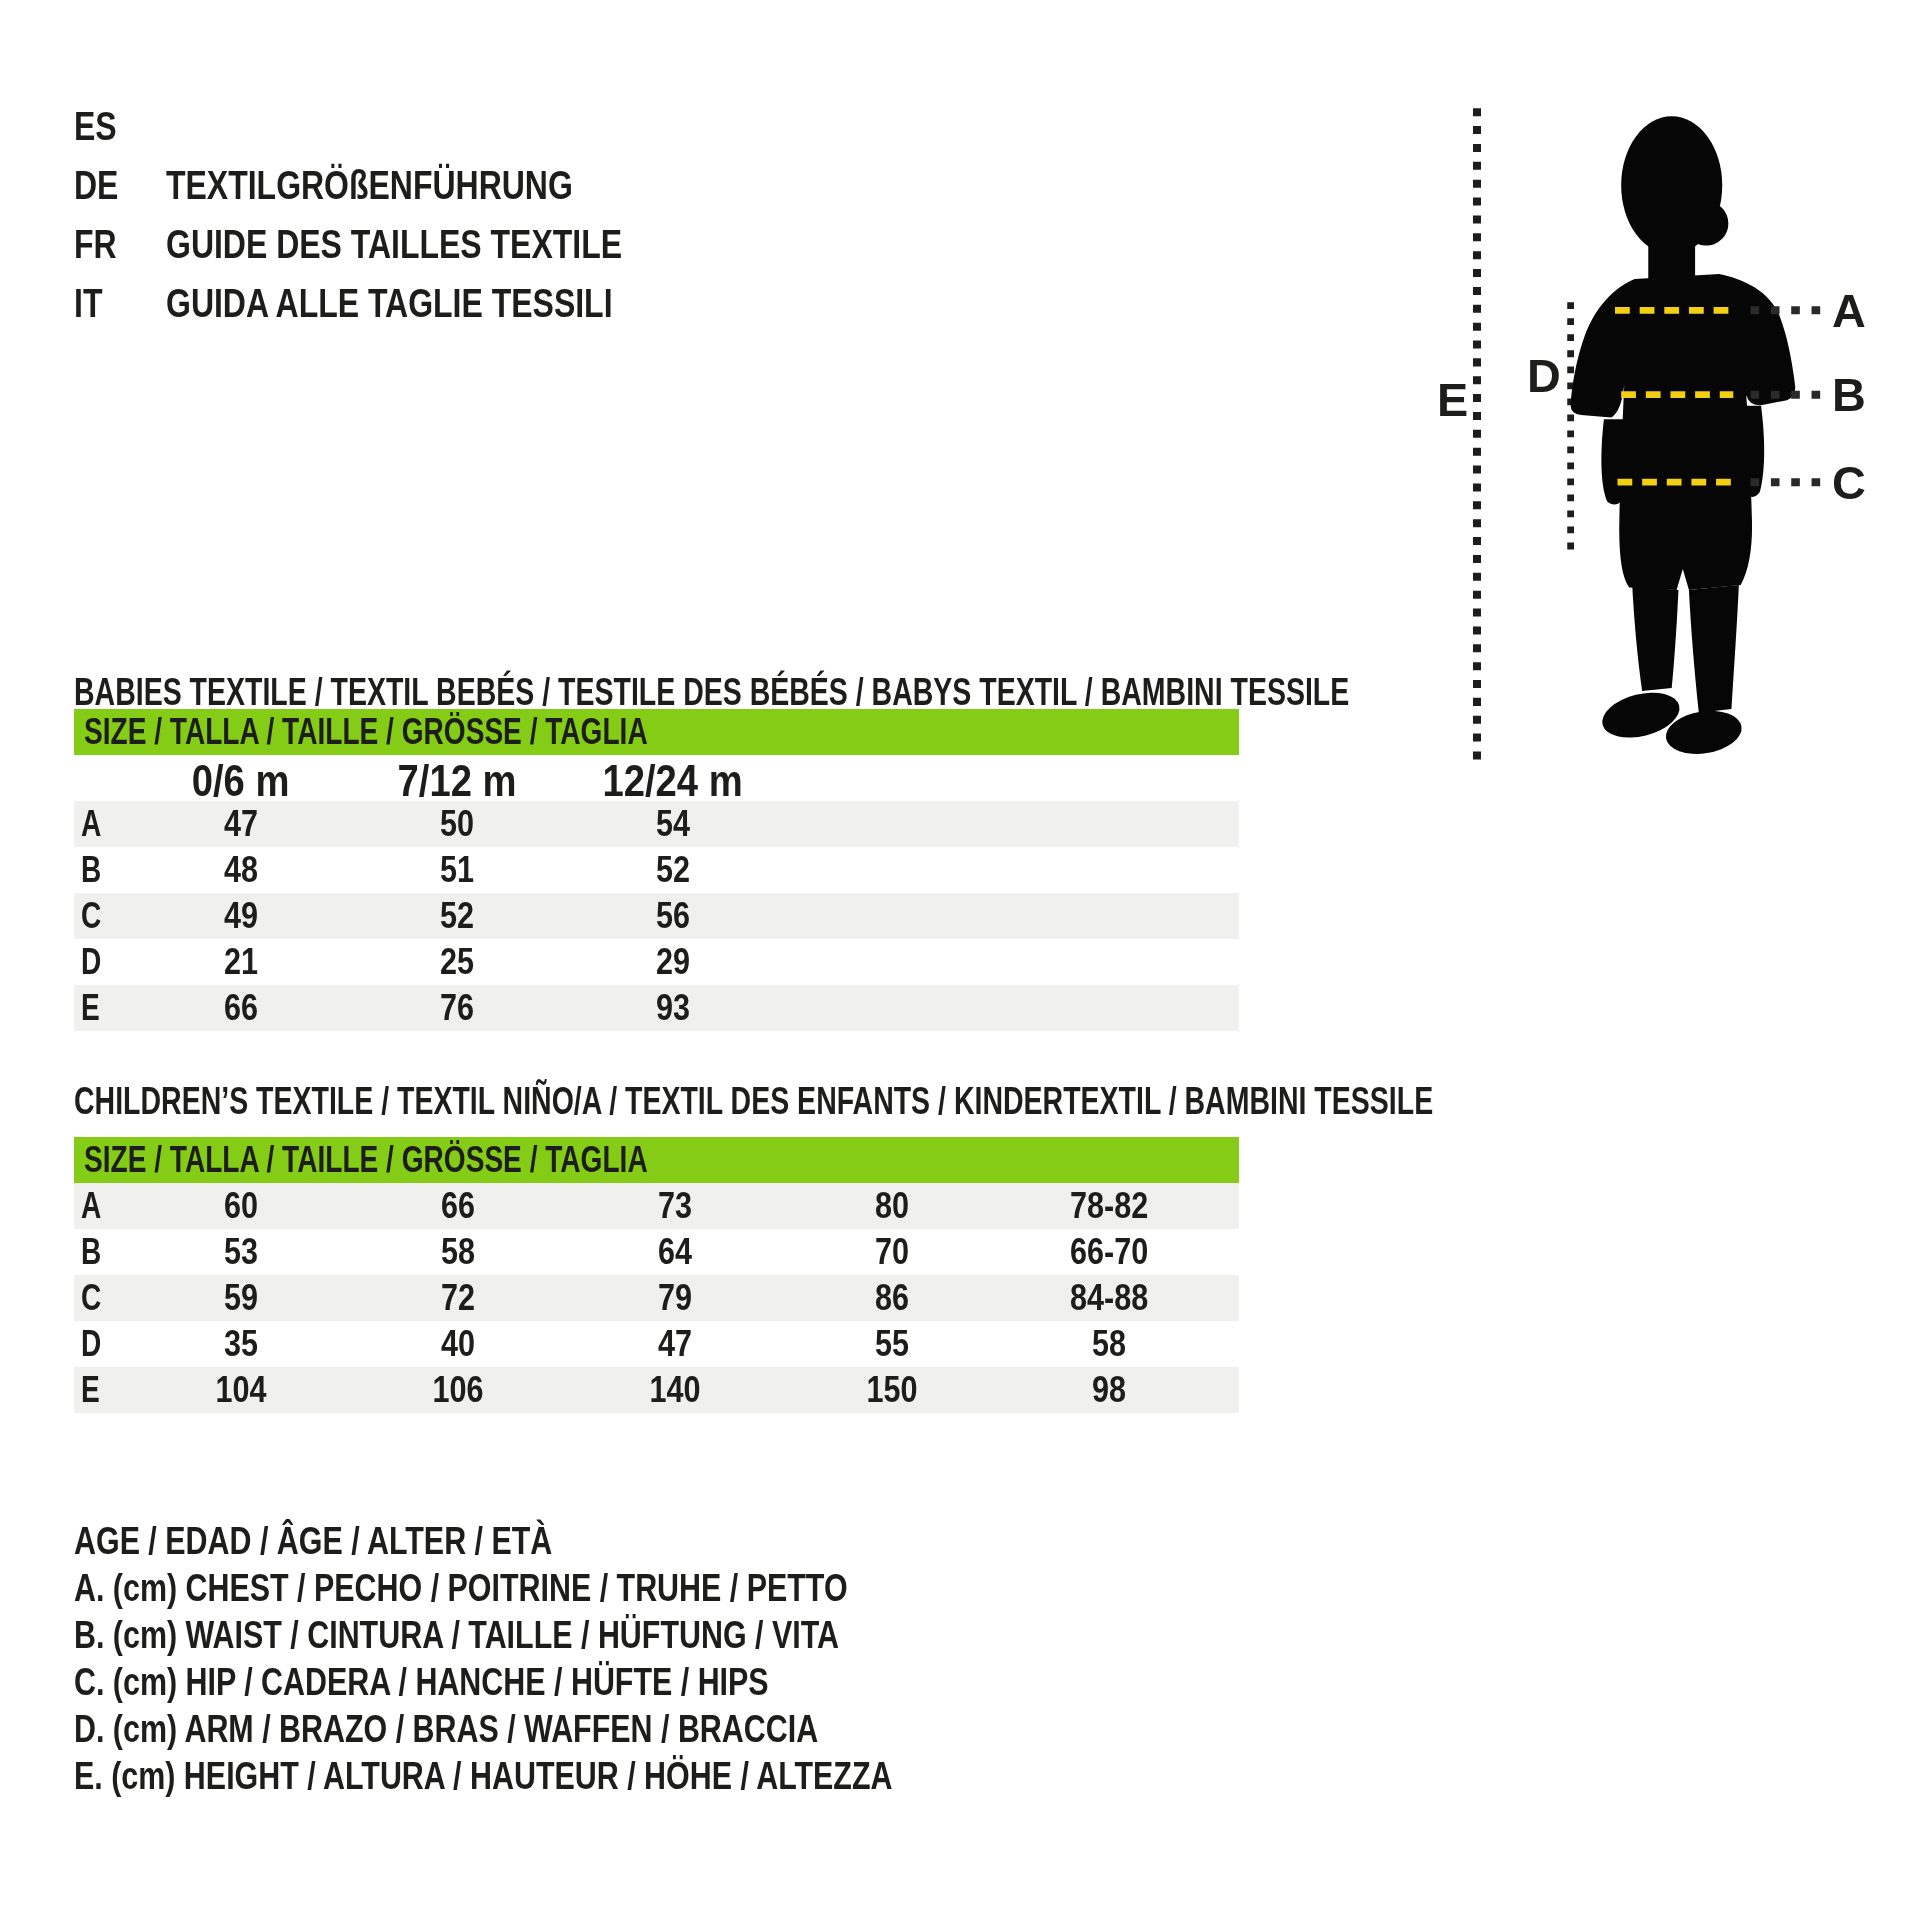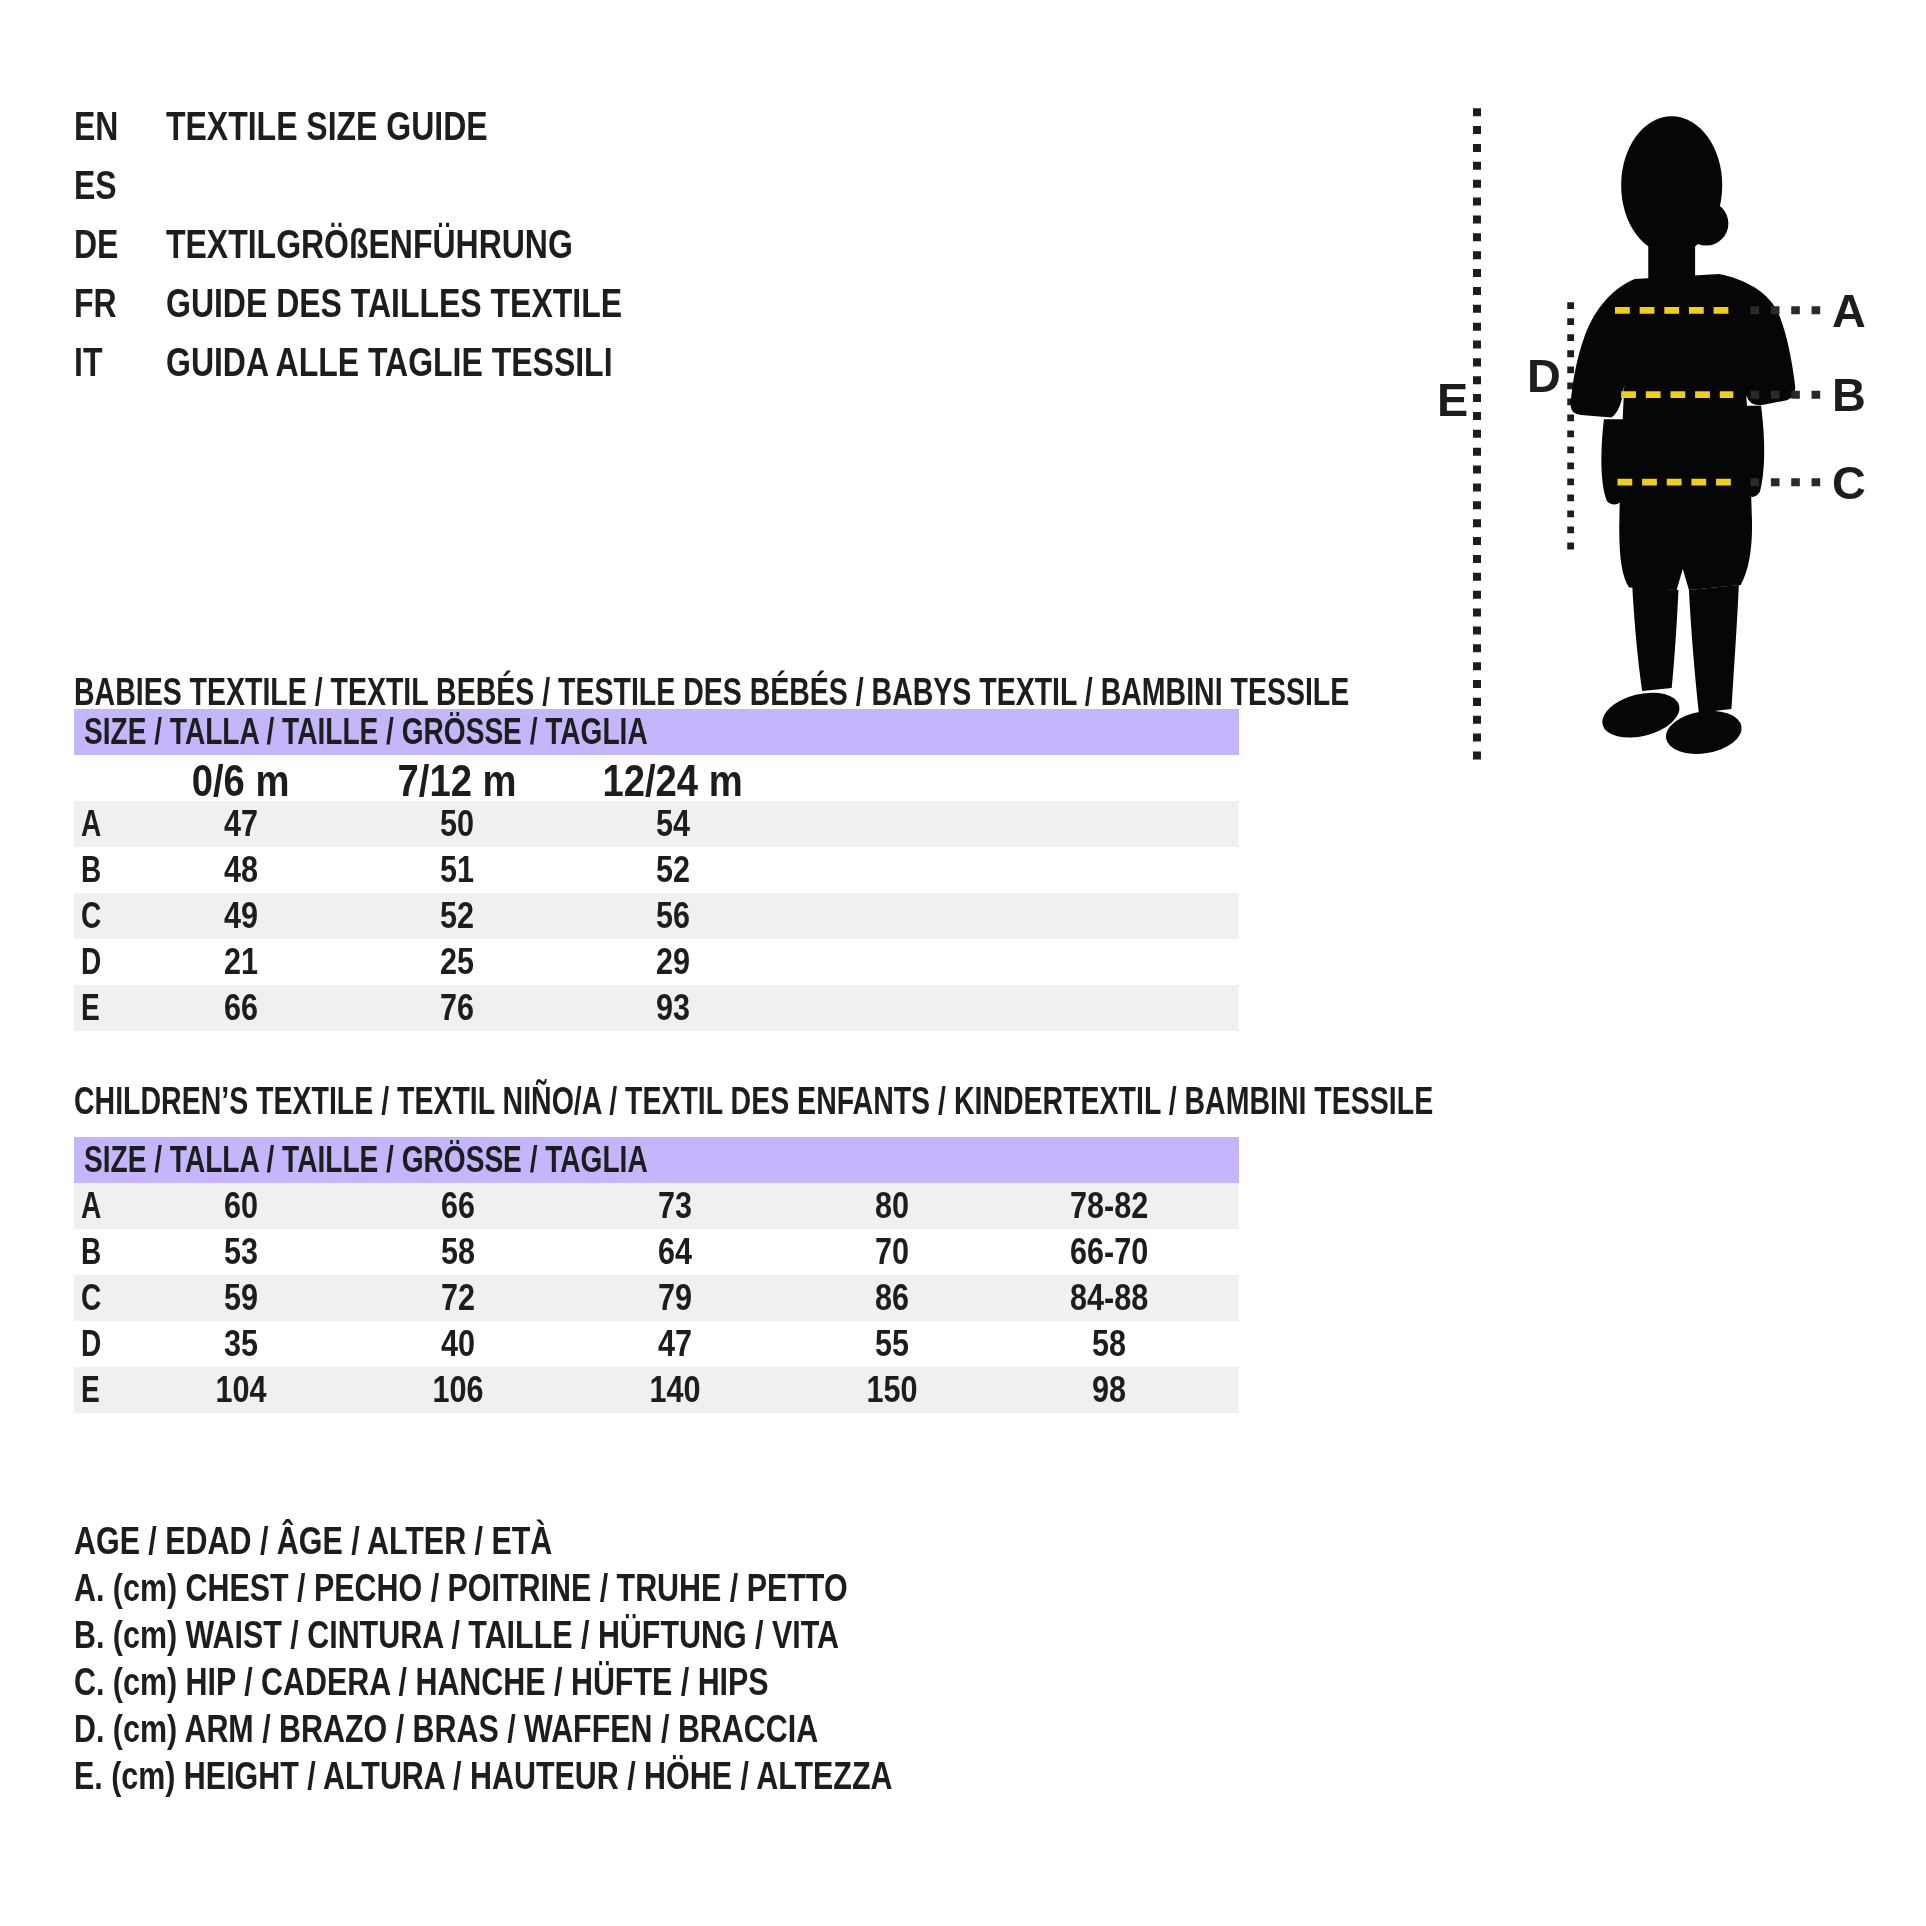--- a/index.html
+++ b/index.html
@@ -18,21 +18,21 @@
 
   
   .section-title{position:absolute;left:74px;font-weight:700;font-size:38px;white-space:nowrap;}
   #babies-title{top:671px;}
   #children-title{top:1080px;}
 
   
   .tbl{position:absolute;left:74px;width:1165px;font-weight:700;}
   #babies-table{top:709px;}
   #children-table{top:1137px;}
-  .tbl-bar{height:46px;background:#c4b5fd;display:flex;align-items:center;padding-left:10px;font-size:36px;}
+  .tbl-bar{height:46px;background:#84cc16;display:flex;align-items:center;padding-left:10px;font-size:36px;}
   .grid{display:grid;align-items:center;}
   .babies-grid{grid-template-columns:59px 216px 216px 216px 1fr;}
   .children-grid{grid-template-columns:59px 217px 217px 217px 217px 217px 1fr;}
   .colhead{height:46px;font-size:45px;}
   .rw{height:46px;font-size:36px;}
   .stripe{background:#f0f0ef;}
   .cl{padding-left:7.4px;text-align:left;}
   .cv{text-align:center;}
 
   
@@ -45,24 +45,20 @@
   .ydash{stroke-width:11;stroke-dasharray:24 16;fill:none;}
   .bdot{stroke:#2a2a2a;stroke-width:13;stroke-dasharray:14 19;fill:none;}
   .mlabel{font-weight:700;font-size:76px;fill:#1d1d1b;}
 </style>
 </head>
 <body>
 
 <div class="page">
 
   <div class="langs">
-    <div class="lang-row">
-      <span class="lang-code"><span class="cond">EN</span></span>
-      <span><span class="cond">TEXTILE SIZE GUIDE</span></span>
-    </div>
     <div class="lang-row">
       <span class="lang-code"><span class="cond">ES</span></span>
     </div>
     <div class="lang-row">
       <span class="lang-code"><span class="cond">DE</span></span>
       <span><span class="cond">TEXTILGRÖßENFÜHRUNG</span></span>
     </div>
     <div class="lang-row">
       <span class="lang-code"><span class="cond">FR</span></span>
       <span><span class="cond">GUIDE DES TAILLES TEXTILE</span></span>

